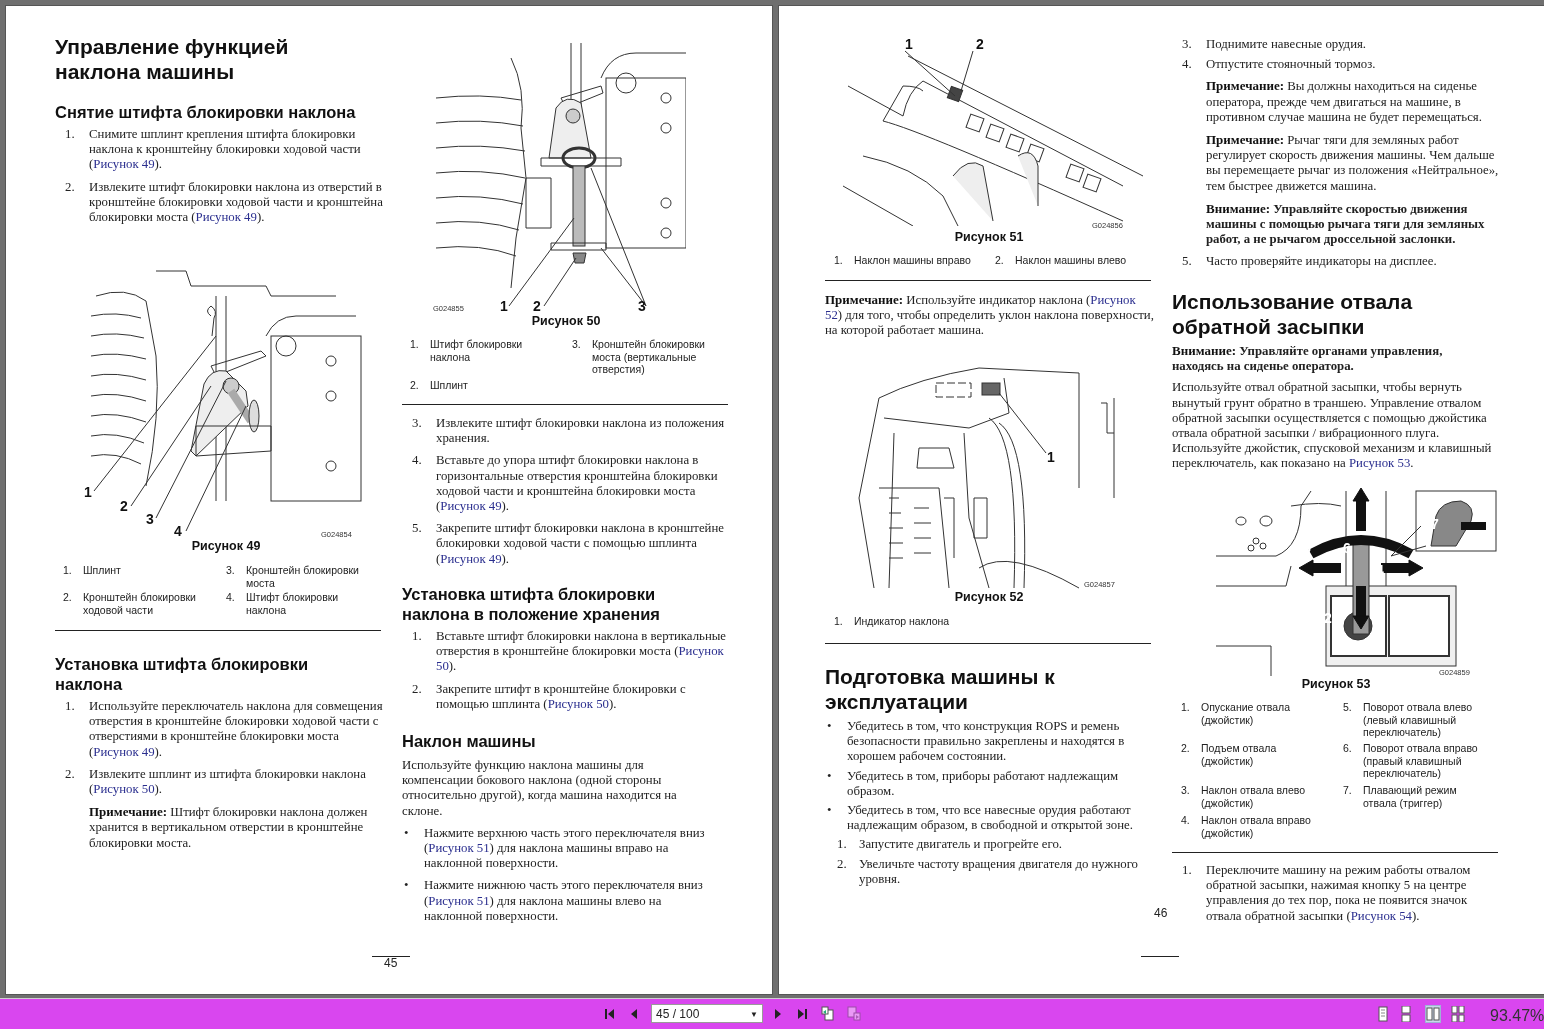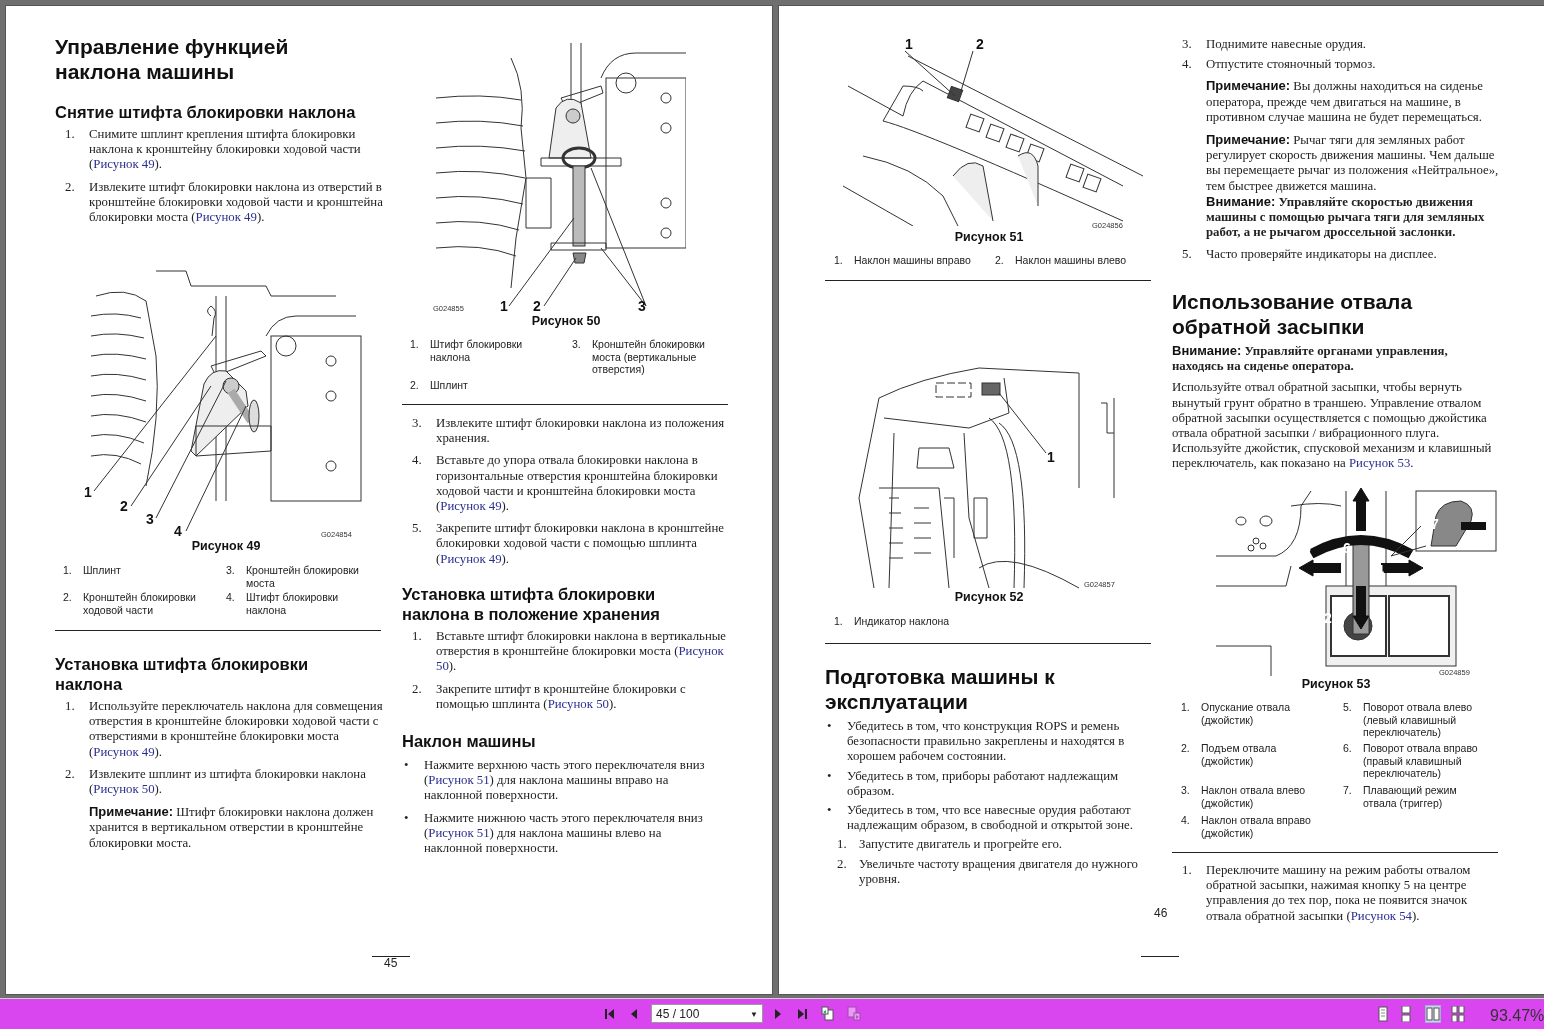--- a/index.html
+++ b/index.html
@@ -11,21 +11,21 @@
   .abs{position:absolute;}
   .h1{font-family:"Liberation Sans",sans-serif;font-weight:bold;font-size:21px;line-height:25px;color:#111;}
   .h2{font-family:"Liberation Sans",sans-serif;font-weight:bold;font-size:16.5px;line-height:20px;color:#111;}
   .body{font-size:12.8px;line-height:15.2px;color:#222;}
   ol.steps,ul.bul{margin:0;padding:0;list-style:none;}
   ol.steps li,ul.bul li{position:relative;padding-left:34px;margin-bottom:7px;}
   ol.steps li .num{position:absolute;left:10px;top:0;}
   ul.bul li{padding-left:22px;}
   ul.bul li .dot{position:absolute;left:2px;top:0;}
   .link{color:#2b2f8f;}
-  .note-lbl{font-family:Liberation Sans, sans-serif;font-weight:bold;font-size:13px;color:#111;}
+  .note-lbl{font-family:Liberation Serif, serif;font-weight:bold;font-size:13px;color:#111;}
   .warn{font-weight:bold;}
   .fig-cap{font-family:"Liberation Sans",sans-serif;font-weight:bold;font-size:12.5px;text-align:center;color:#111;}
   .legend{font-family:"Liberation Sans",sans-serif;font-size:10.5px;line-height:12.5px;color:#222;}
   .legend .li{position:absolute;}
   .legend .ln{position:absolute;left:0;top:0;}
   .legend .lt{position:absolute;left:20px;top:0;}
   .rule{position:absolute;height:1px;background:#222;}
   .gcode{font-family:"Liberation Sans",sans-serif;font-size:7.5px;color:#333;position:absolute;}
   .callout{font-family:"Liberation Sans",sans-serif;font-weight:bold;font-size:14px;color:#111;position:absolute;}
   .pagenum{position:absolute;font-family:"Liberation Sans",sans-serif;font-size:12px;color:#222;}
@@ -185,38 +185,39 @@
       <div class="li" style="left:162px;top:0;width:160px;">
           <span class="ln">3.</span>
           <span class="lt" style="width:130px;">Кронштейн блокировки моста (вертикальные отверстия)</span>
         </div>
     </div>
     <div class="rule" style="left:396px;top:398px;width:326px;"></div>
 
     <div class="abs body" style="left:396px;top:410px;width:330px;">
       <ol class="steps">
         <li><span class="num">3.</span><span>Извлеките штифт блокировки наклона из положения хранения.</span></li>
-        <li><span class="num">4.</span><span>Вставьте до упора отвала блокировки наклона в горизонтальные отверстия кронштейна блокировки ходовой части и кронштейна блокировки моста (</span><span class="link">Рисунок 49</span><span>).</span></li>
+        <li><span class="num">4.</span><span>Вставьте до упора штифт блокировки наклона в горизонтальные отверстия кронштейна блокировки ходовой части и кронштейна блокировки моста (</span><span class="link">Рисунок 49</span><span>).</span></li>
         <li><span class="num">5.</span><span>Закрепите штифт блокировки наклона в кронштейне блокировки ходовой части с помощью шплинта (</span><span class="link">Рисунок 49</span><span>).</span></li>
       </ol>
     </div>
 
     <div class="abs h2" style="left:396px;top:578px;">
       <div>Установка штифта блокировки</div>
       <div>наклона в положение хранения</div>
     </div>
     <div class="abs body" style="left:396px;top:623px;width:330px;">
       <ol class="steps">
         <li><span class="num">1.</span><span>Вставьте штифт блокировки наклона в вертикальные отверстия в кронштейне блокировки моста (</span><span class="link">Рисунок 50</span><span>).</span></li>
         <li><span class="num">2.</span><span>Закрепите штифт в кронштейне блокировки с помощью шплинта (</span><span class="link">Рисунок 50</span><span>).</span></li>
       </ol>
     </div>
 
     <div class="abs h2" style="left:396px;top:725px;">Наклон машины</div>
     <div class="abs body" style="left:396px;top:752px;width:310px;">
+      <div style="margin-bottom:7px;">Используйте функцию наклона машины для компенсации бокового наклона (одной стороны относительно другой), когда машина находится на склоне.</div>
       <ul class="bul">
         <li><span class="dot">•</span><span>Нажмите верхнюю часть этого переключателя вниз (</span><span class="link">Рисунок 51</span><span>) для наклона машины вправо на наклонной поверхности.</span></li>
         <li><span class="dot">•</span><span>Нажмите нижнюю часть этого переключателя вниз (</span><span class="link">Рисунок 51</span><span>) для наклона машины влево на наклонной поверхности.</span></li>
       </ul>
     </div>
 
     <div class="pagenum-line" style="left:366px;top:950px;"></div>
     <div class="pagenum" style="left:378px;top:950px;">45</div>
   </div>
 
@@ -250,20 +251,24 @@
           <span class="ln">1.</span>
           <span class="lt" style="white-space:nowrap;">Наклон машины вправо</span>
         </div>
       <div class="li" style="left:161px;top:0;width:160px;">
           <span class="ln">2.</span>
           <span class="lt" style="white-space:nowrap;">Наклон машины влево</span>
         </div>
     </div>
     <div class="rule" style="left:46px;top:274px;width:326px;"></div>
 
+    <div class="abs body" style="left:46px;top:286px;width:330px;">
+      <span class="note-lbl">Примечание:</span>
+      <span>Используйте индикатор наклона (</span><span class="link">Рисунок 52</span><span>) для того, чтобы определить уклон наклона поверхности, на которой работает машина.</span>
+    </div>
 
     <svg class="fig" style="left:60px;top:352px;" width="300" height="232">
       <path d="M40 40 Q80 20 140 10 L240 15 L240 130"></path>
       <path d="M40 40 L20 140 L35 230"></path>
       <path d="M45 60 L130 70 L170 55 L165 20"></path>
       <rect x="97" y="25" width="35" height="14" style="stroke-dasharray:8 3"></rect>
       <rect x="143" y="25" width="18" height="12" style="fill:#666"></rect>
       <path d="M55 75 L50 230"></path>
         <path d="M125 75 L130 160 L150 230"></path>
       <path d="M80 90 L110 90 L115 110 L78 110 Z"></path>
@@ -309,21 +314,21 @@
 
     <div class="abs body" style="left:393px;top:31px;width:330px;">
       <ol class="steps">
         <li style="margin-bottom:5px;"><span class="num">3.</span><span>Поднимите навесные орудия.</span></li>
         <li style="margin-bottom:6px;"><span class="num">4.</span><span>Отпустите стояночный тормоз.</span></li>
       </ol>
       <div style="padding-left:34px;margin-bottom:7px;">
         <span class="note-lbl">Примечание:</span>
         <span>Вы должны находиться на сиденье оператора, прежде чем двигаться на машине, в противном случае машина не будет перемещаться.</span>
       </div>
-      <div style="padding-left:34px;">
+      <div style="padding-left:34px;margin-bottom:7px;">
         <span class="note-lbl">Примечание:</span>
         <span>Рычаг тяги для земляных работ регулирует скорость движения машины. Чем дальше вы перемещаете рычаг из положения «Нейтральное», тем быстрее движется машина.</span>
       </div>
       <div style="padding-left:34px;margin-bottom:7px;" class="warn">
         <span class="note-lbl">Внимание:</span>
         <span>Управляйте скоростью движения машины с помощью рычага тяги для земляных работ, а не рычагом дроссельной заслонки.</span>
       </div>
       <ol class="steps">
         <li><span class="num">5.</span><span>Часто проверяйте индикаторы на дисплее.</span></li>
       </ol>

